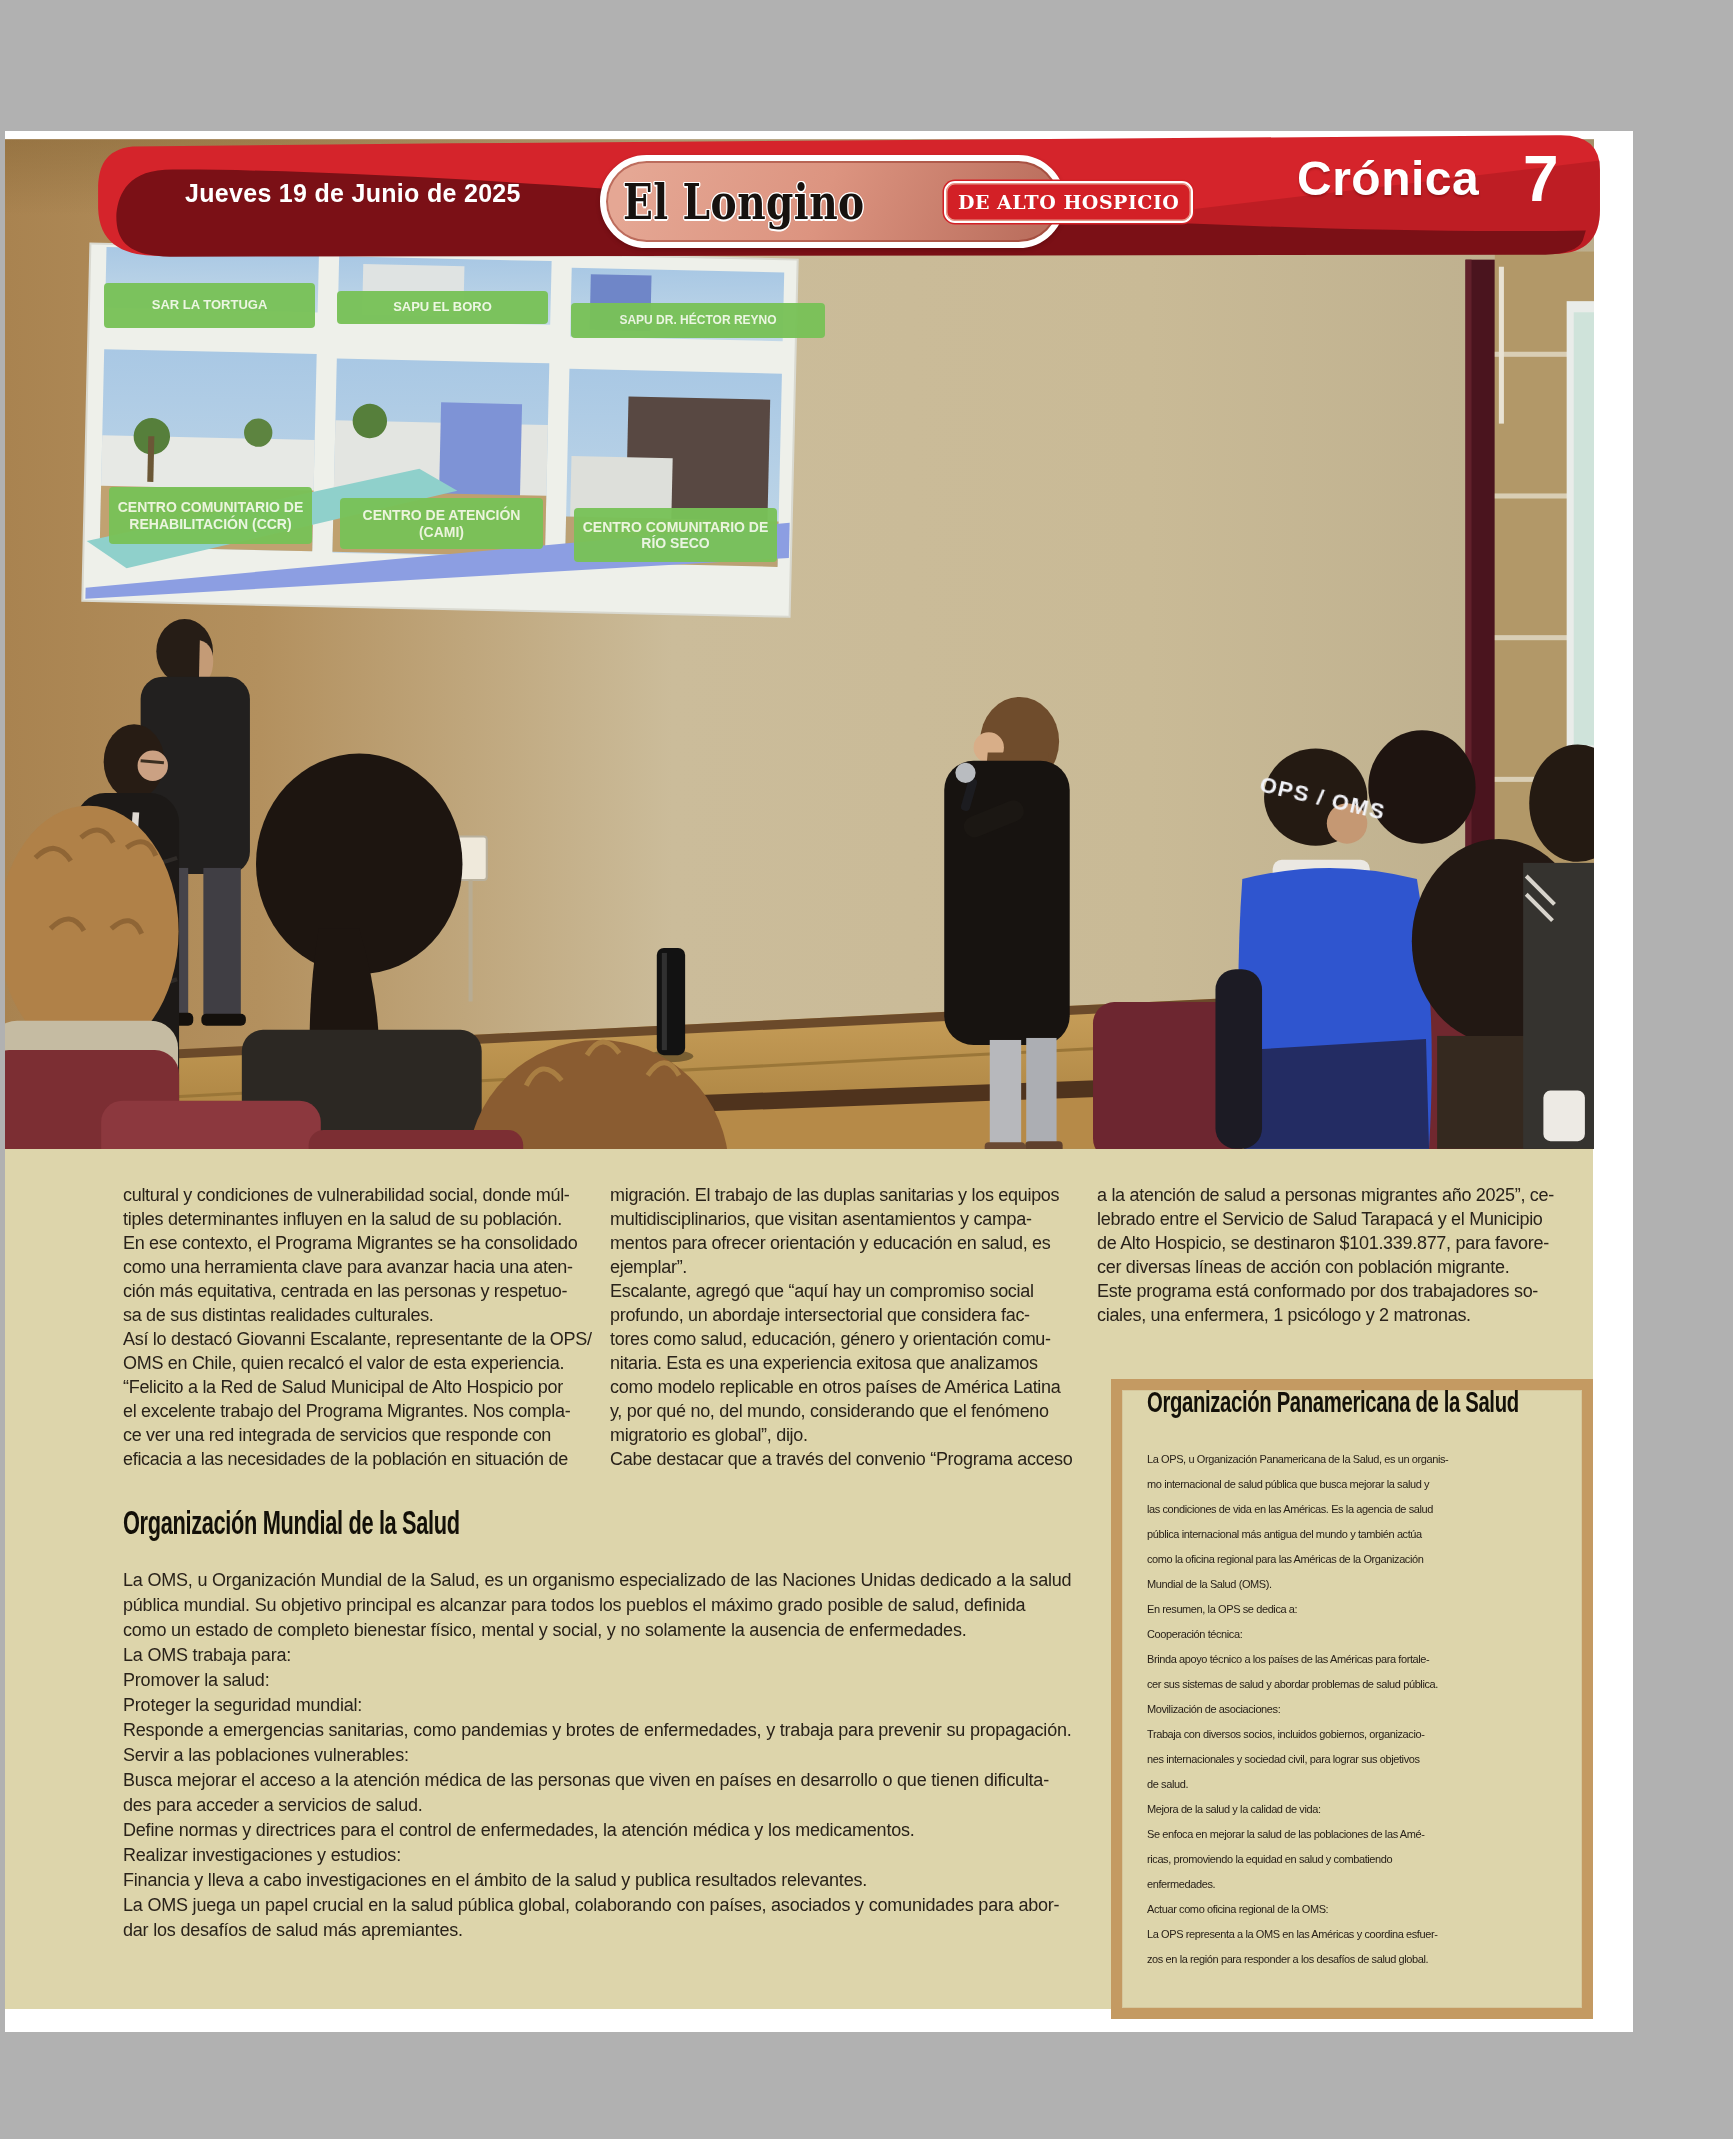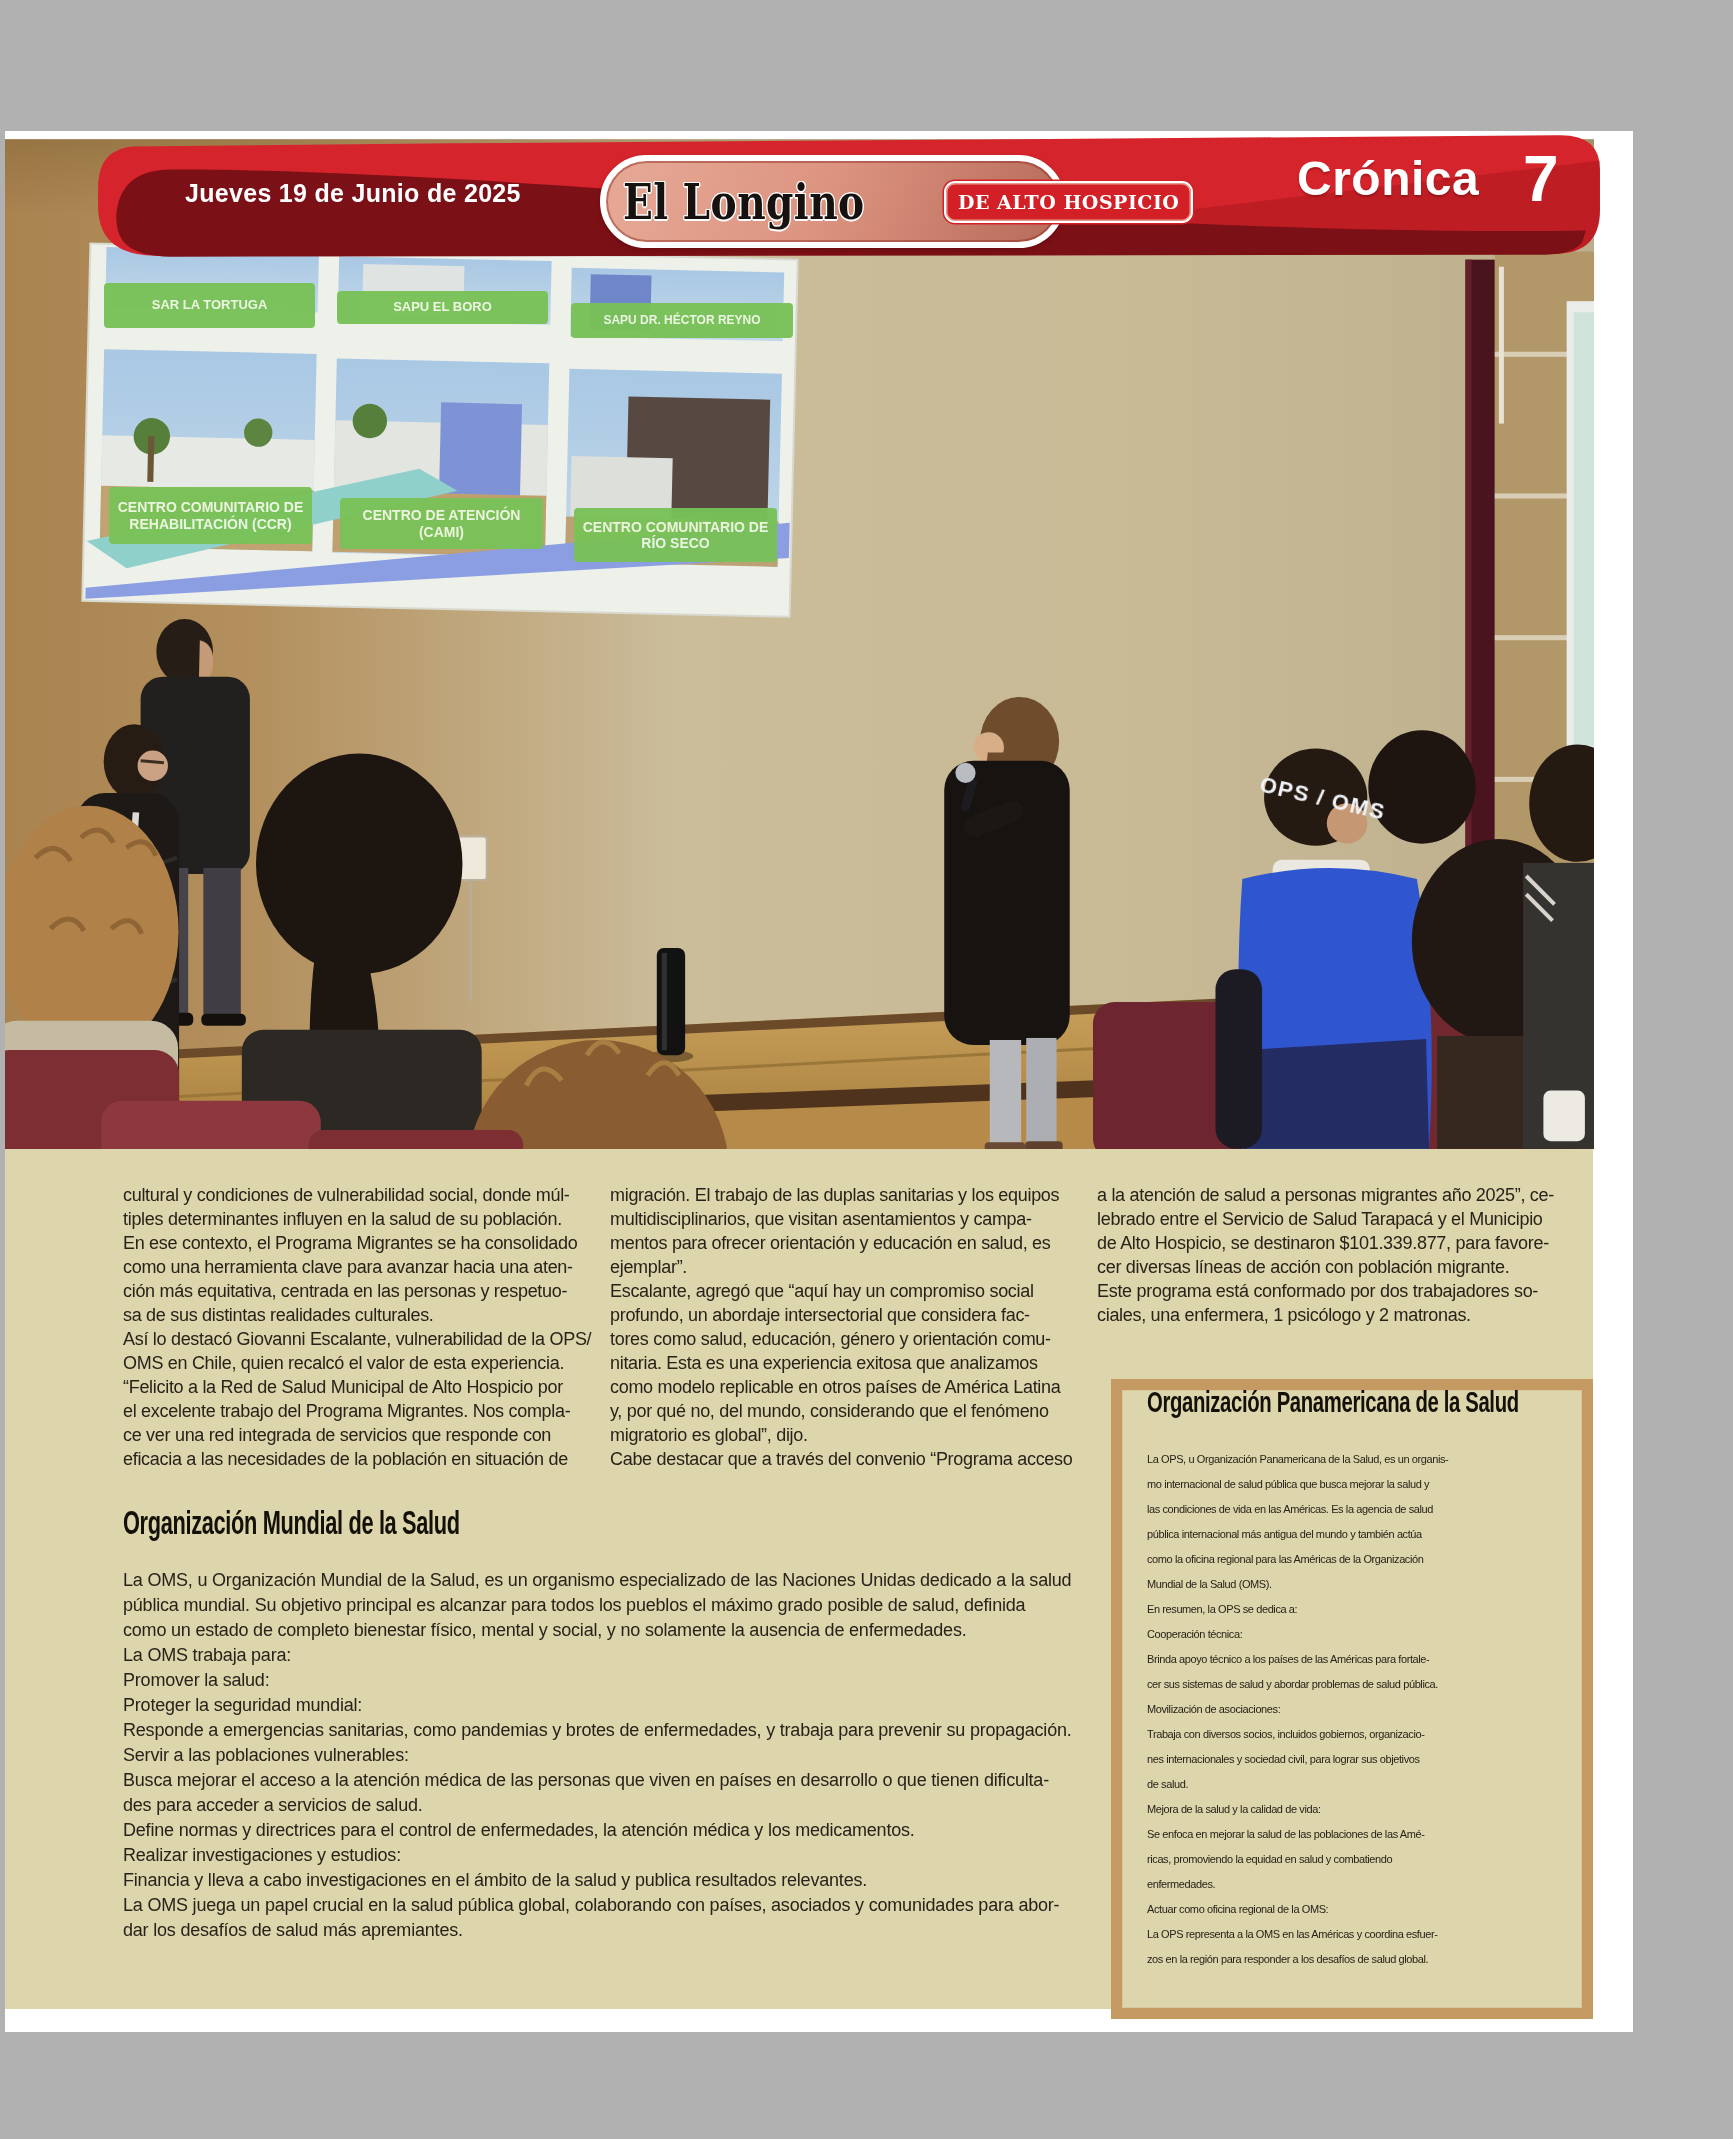--- a/index.html
+++ b/index.html
@@ -217,21 +217,21 @@
     <g>
       <ellipse cx="3108" cy="1312" rx="96" ry="116" fill="#241a12"></ellipse>
       <rect x="3000" y="1430" width="140" height="565" fill="#35332f"></rect>
       <path d="M3006,1456 l56,56 M3006,1492 l52,52" stroke="#d8d4cc" stroke-width="8"></path>
       <rect x="3040" y="1880" width="82" height="100" rx="14" fill="#edeae4"></rect>
     </g>
   </svg>
 
   <div class="cap abs" style="left:104px;top:283px;width:211px;height:45px;font-size:13px">SAR LA TORTUGA</div>
   <div class="cap abs" style="left:337px;top:291px;width:211px;height:33px;font-size:13px">SAPU EL BORO</div>
-  <div class="cap abs" style="left:571px;top:303px;width:222px;height:35px;font-size:12px">SAPU DR. HÉCTOR REYNO</div>
+  <div class="cap abs" style="left:571px;top:303px;width:254px;height:35px;font-size:12px">SAPU DR. HÉCTOR REYNO</div>
   <div class="cap abs" style="left:109px;top:487px;width:203px;height:57px;font-size:14px">CENTRO COMUNITARIO DE REHABILITACIÓN (CCR)</div>
   <div class="cap abs" style="left:340px;top:498px;width:203px;height:51px;font-size:14px">CENTRO DE ATENCIÓN (CAMI)</div>
   <div class="cap abs" style="left:574px;top:508px;width:203px;height:54px;font-size:14px">CENTRO COMUNITARIO DE RÍO SECO</div>
   <div id="vest-text" class="abs">OPS / OMS</div>
 
   <div id="beige" class="abs"></div>
 
   <svg id="banner" class="abs" viewBox="0 0 2990 268">
     <path d="M86,36 C30,42 20,78 18,114 L18,158 C20,224 62,250 130,252 L2900,248
              Q2986,246 2986,162 L2986,82 Q2986,10 2900,14 L720,30 Z" fill="#d5242b"></path>
@@ -250,21 +250,21 @@
   <div id="section" class="abs">Crónica</div>
   <div id="pagenum" class="abs">7</div>
 
   <div id="col1" class="abs colbody">
       <div class="line">cultural y condiciones de vulnerabilidad social, donde múl-</div>
       <div class="line">tiples determinantes influyen en la salud de su población.</div>
       <div class="line">En ese contexto, el Programa Migrantes se ha consolidado</div>
       <div class="line">como una herramienta clave para avanzar hacia una aten-</div>
       <div class="line">ción más equitativa, centrada en las personas y respetuo-</div>
       <div class="line">sa de sus distintas realidades culturales.</div>
-      <div class="line">Así lo destacó Giovanni Escalante, vulnerabilidad de la OPS/</div>
+      <div class="line">Así lo destacó Giovanni Escalante, representante de la OPS/</div>
       <div class="line">OMS en Chile, quien recalcó el valor de esta experiencia.</div>
       <div class="line">“Felicito a la Red de Salud Municipal de Alto Hospicio por</div>
       <div class="line">el excelente trabajo del Programa Migrantes. Nos compla-</div>
       <div class="line">ce ver una red integrada de servicios que responde con</div>
       <div class="line">eficacia a las necesidades de la población en situación de</div>
     </div>
   <div id="col2" class="abs colbody">
       <div class="line">migración. El trabajo de las duplas sanitarias y los equipos</div>
       <div class="line">multidisciplinarios, que visitan asentamientos y campa-</div>
       <div class="line">mentos para ofrecer orientación y educación en salud, es</div>

